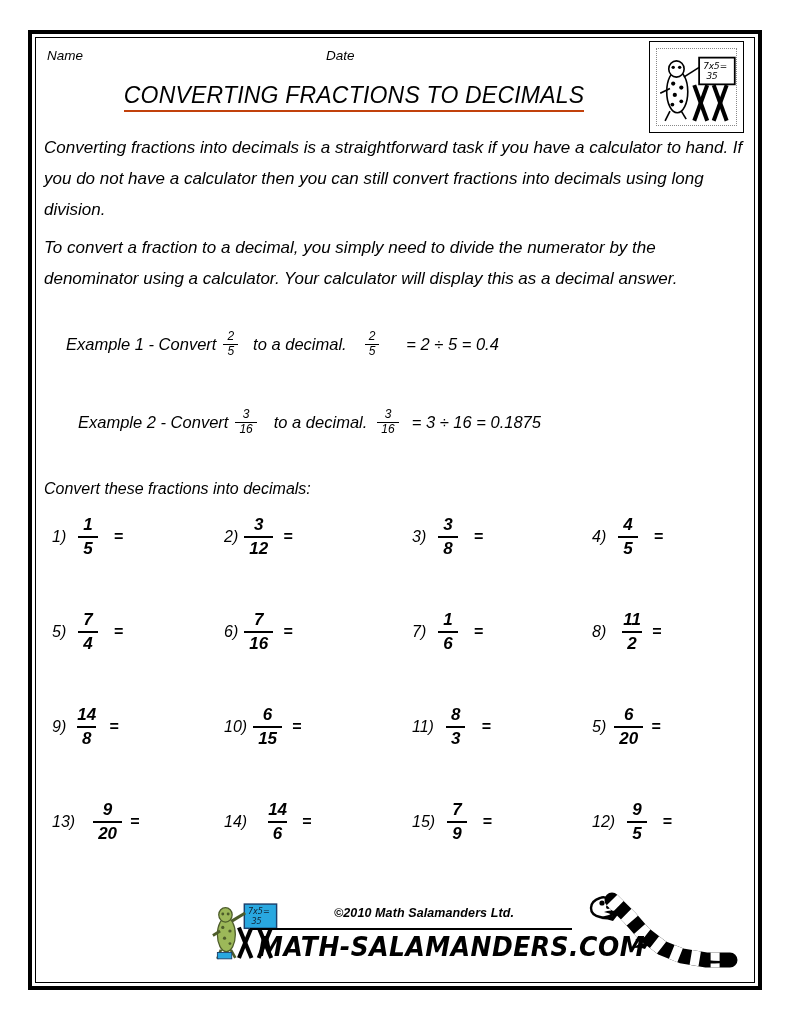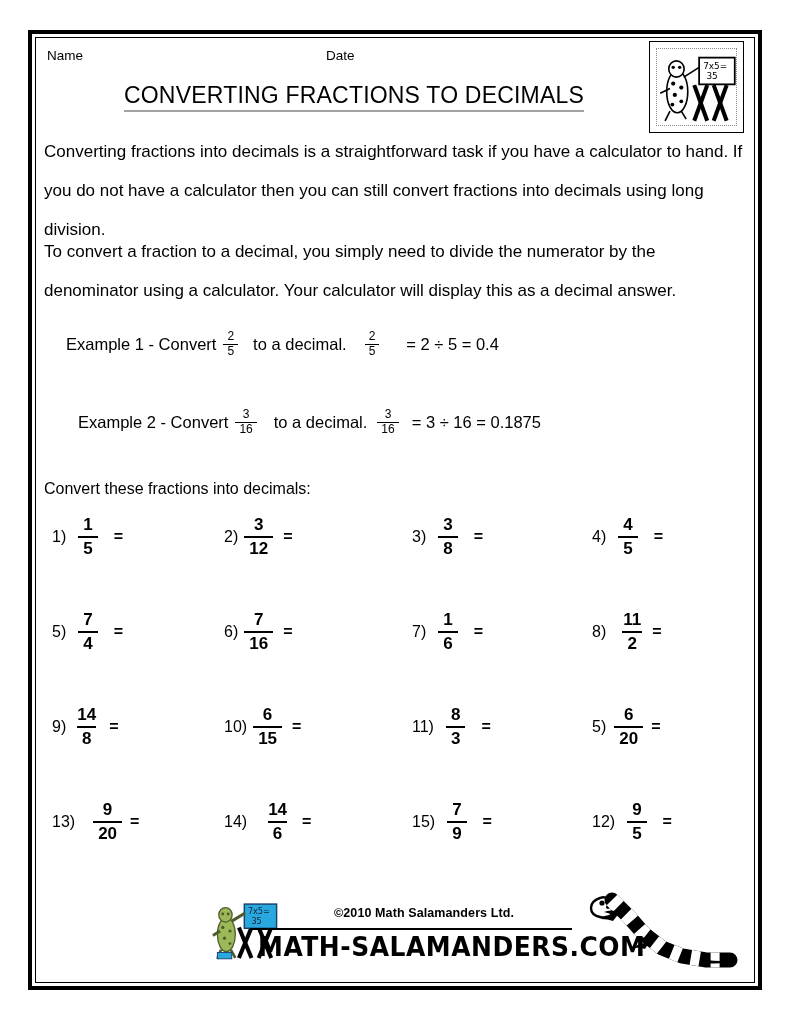--- a/index.html
+++ b/index.html
@@ -36,20 +36,21 @@
     border: 1px solid #000000;
     box-sizing: border-box;
   }
 
   #sheet {
     position: absolute;
     left: 34px;
     top: 36px;
     width: 722px;
     height: 948px;
+    font-style: italic;
   }
 
   
   .hdr-name {
     position: absolute;
     left: 13px;
     top: 12px;
     font-size: 13.5px;
   }
   .hdr-date {
@@ -87,31 +88,31 @@
     position: absolute;
     left: 0;
     top: 46px;
     width: 640px;
     text-align: center;
     font-size: 23px;
     letter-spacing: 0.2px;
     white-space: nowrap;
   }
   #title span {
-    border-bottom: 2px solid #a3a3a3;
+    border-bottom: 2px solid #c2410c;
     padding-bottom: 2px;
   }
 
   
   .para {
     position: absolute;
     left: 10px;
     width: 706px;
     font-size: 17px;
-    line-height: 39px;
+    line-height: 31px;
   }
   #para-1 { top: 96px; }
   #para-2 { top: 196px; }
 
   
   .example {
     position: absolute;
     font-size: 16.5px;
     white-space: nowrap;
     display: flex;

